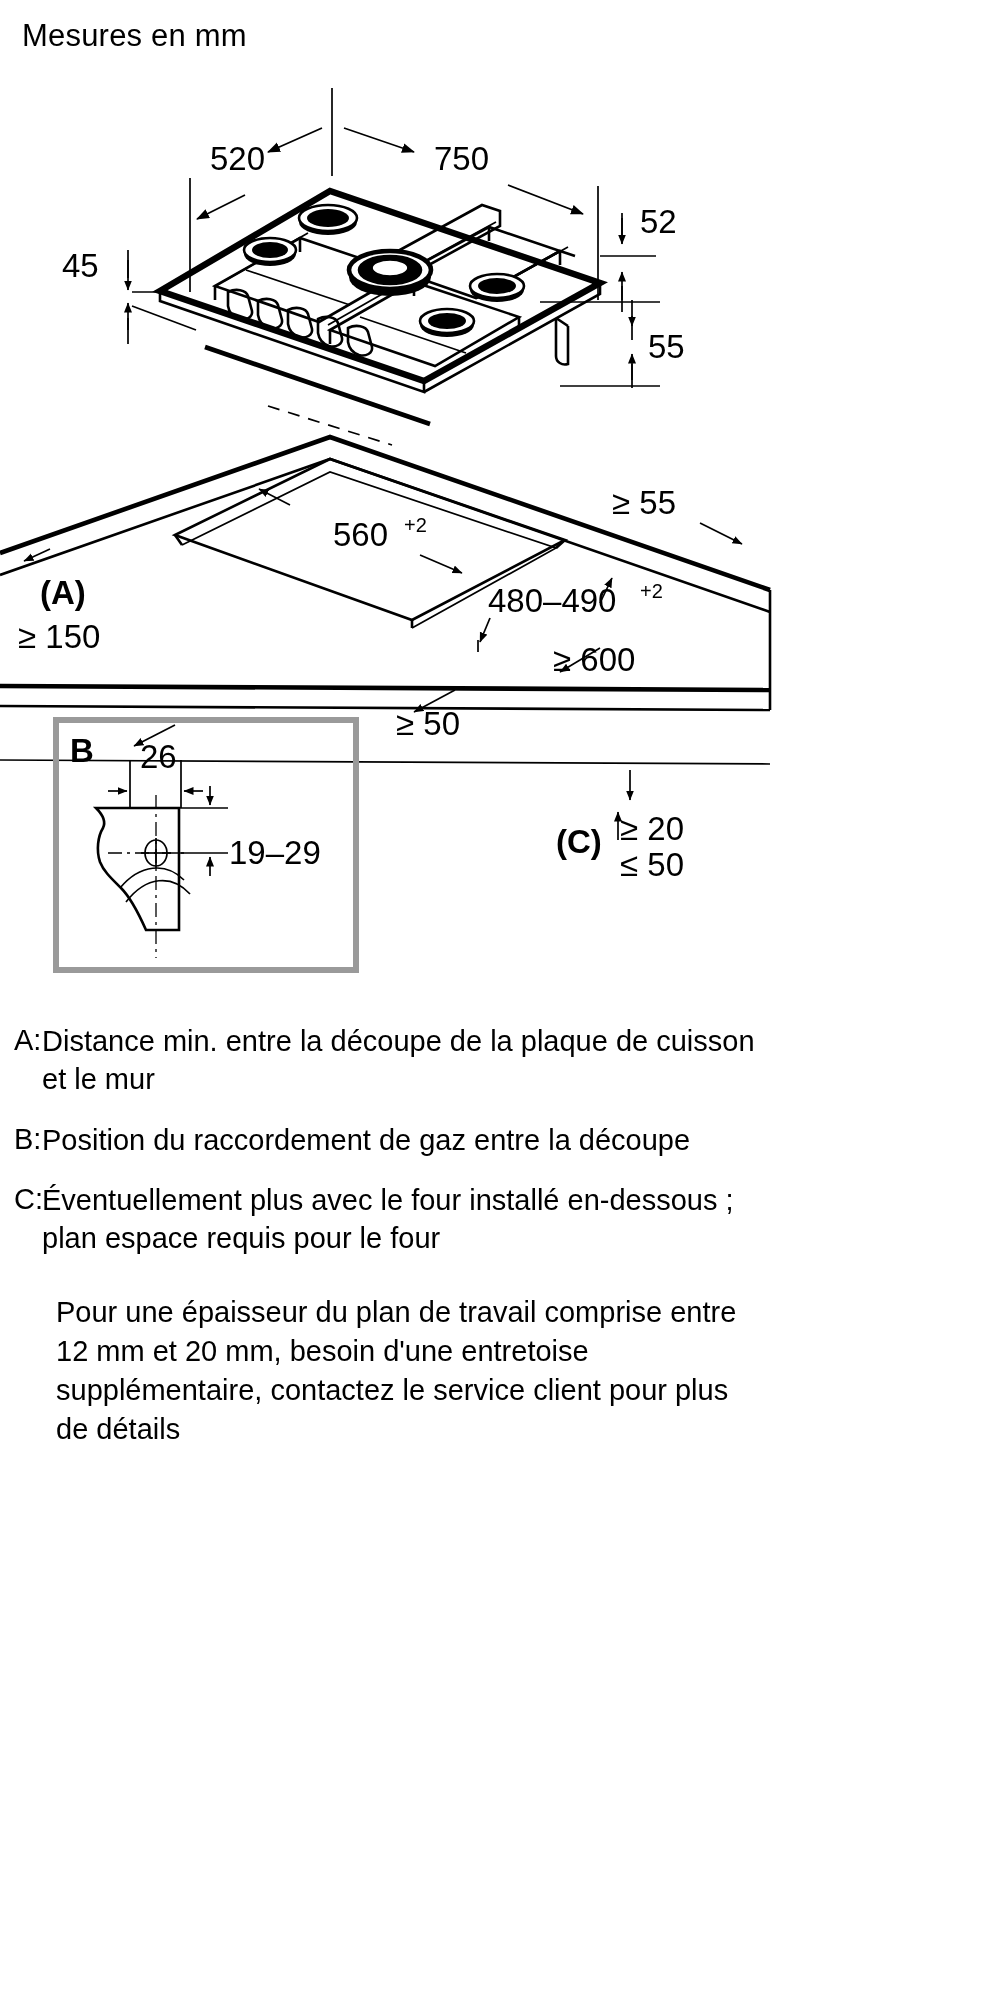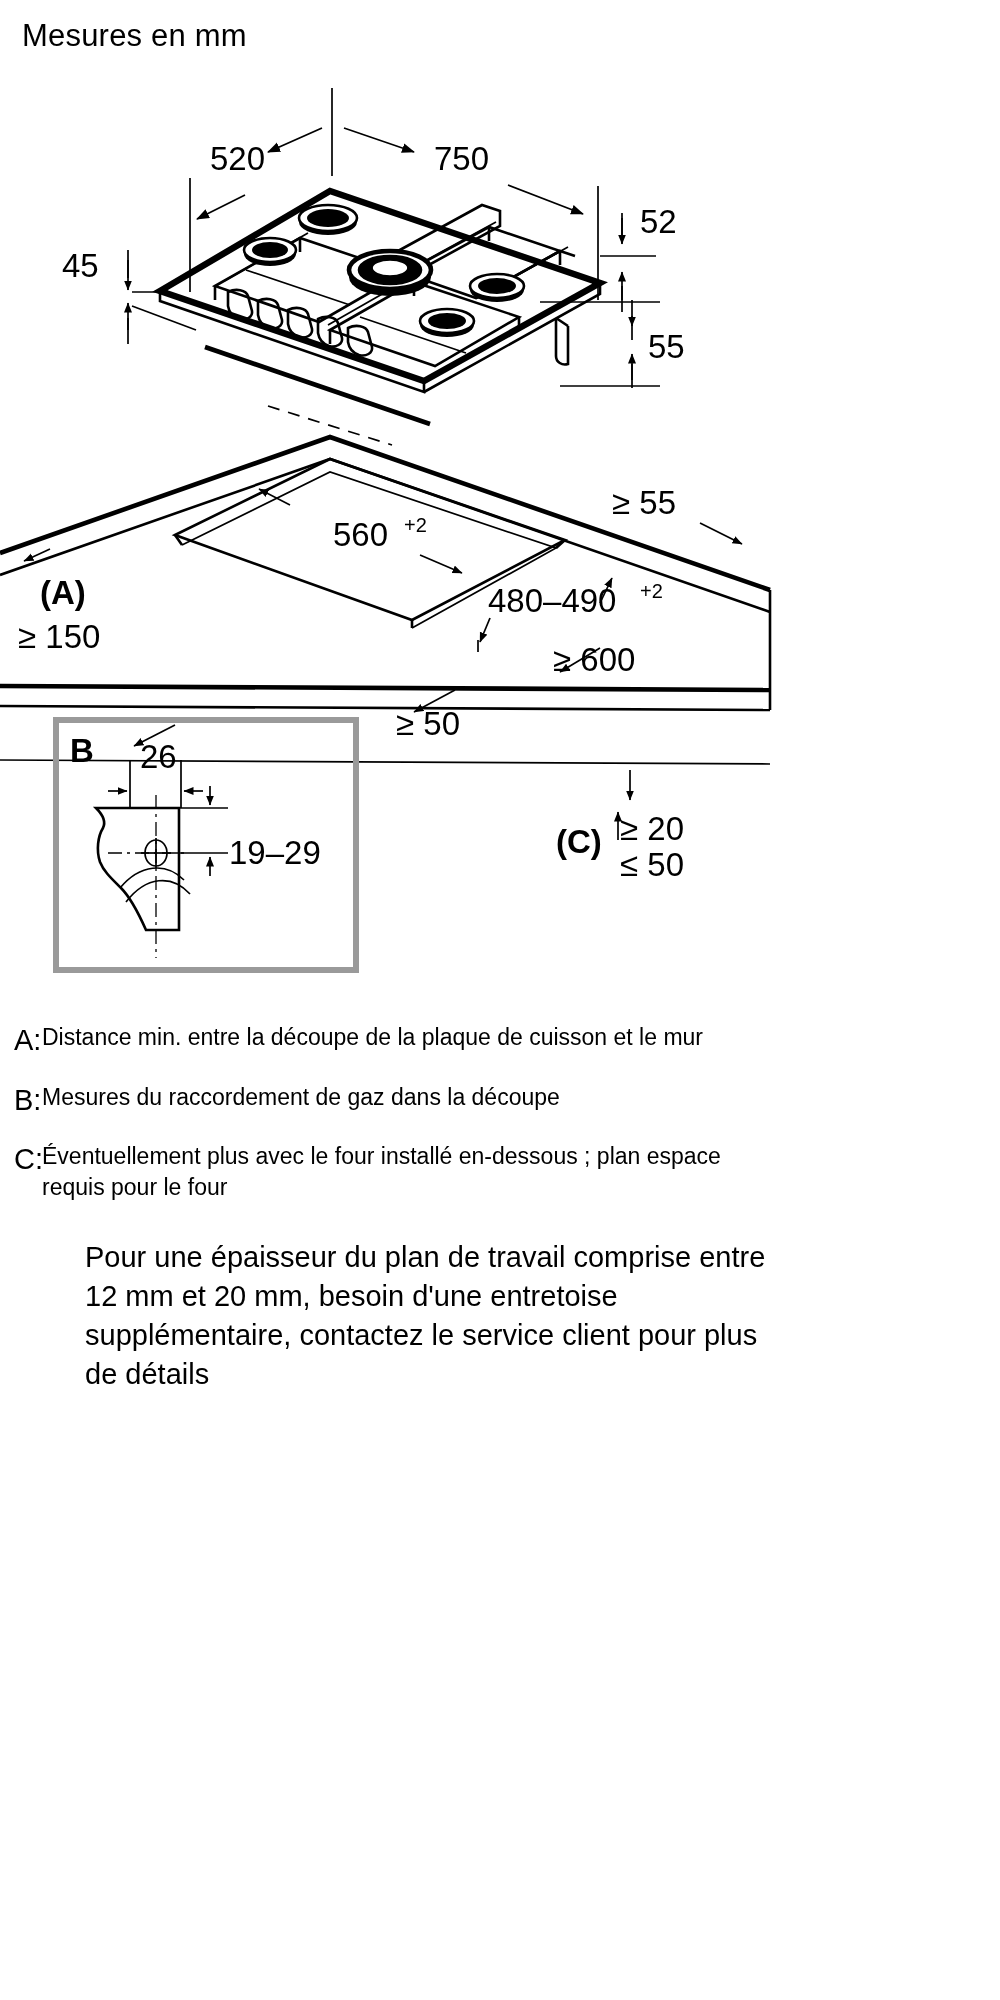--- a/index.html
+++ b/index.html
@@ -22,22 +22,22 @@
   .dash{stroke-dasharray:12 9;}
   .dashdot{stroke-dasharray:14 5 3 5;stroke-width:1.3;}
   .fillblack{fill:#000;}
   .fillwhite{fill:#fff;}
   .boxgray{fill:none;stroke:#9a9a9a;stroke-width:6;}
   
   #legend{left:0;top:1022px;width:1000px;}
   .legrow{display:flex;align-items:flex-start;margin:0 0 22px 0;}
   .legkey{flex:0 0 auto;width:42px;font-size:29px;font-weight:400;
           padding-left:14px;box-sizing:border-box;line-height:1.3;}
-  .legtxt{font-size:23px;line-height:1.32;max-width:730px;}
-  #note{margin:36px 0 0 85px;font-size:29px;line-height:1.34;max-width:700px;}
+  .legtxt{font-size:29px;line-height:1.32;max-width:730px;}
+  #note{margin:36px 0 0 56px;font-size:29px;line-height:1.34;max-width:700px;}
 </style>
 </head>
 <body>
 
 <div class="abs" id="title">Mesures en mm</div>
 
 <div class="abs" id="diagram">
 <svg viewBox="0 0 1000 1010" width="1000" height="1010" xmlns="http://www.w3.org/2000/svg">
   <defs>
     <marker id="ah" markerWidth="14" markerHeight="14" refX="12" refY="5" orient="auto" markerUnits="userSpaceOnUse">
@@ -276,21 +276,21 @@
 
 <div class="abs" id="legend">
 
   <div class="legrow">
     <div class="legkey">A:</div>
     <div class="legtxt">Distance min. entre la découpe de la plaque de cuisson et le mur</div>
   </div>
 
   <div class="legrow">
     <div class="legkey">B:</div>
-    <div class="legtxt">Mesures du raccordement de gaz dans la découpe</div>
+    <div class="legtxt">Position du raccordement de gaz entre la découpe</div>
   </div>
 
   <div class="legrow">
     <div class="legkey">C:</div>
     <div class="legtxt">Éventuellement plus avec le four installé en-dessous ; plan espace requis pour le four</div>
   </div>
 
   <div id="note">Pour une épaisseur du plan de travail comprise entre 12 mm et 20 mm, besoin d'une entretoise supplémentaire, contactez le service client pour plus de détails</div>
 </div>
 

